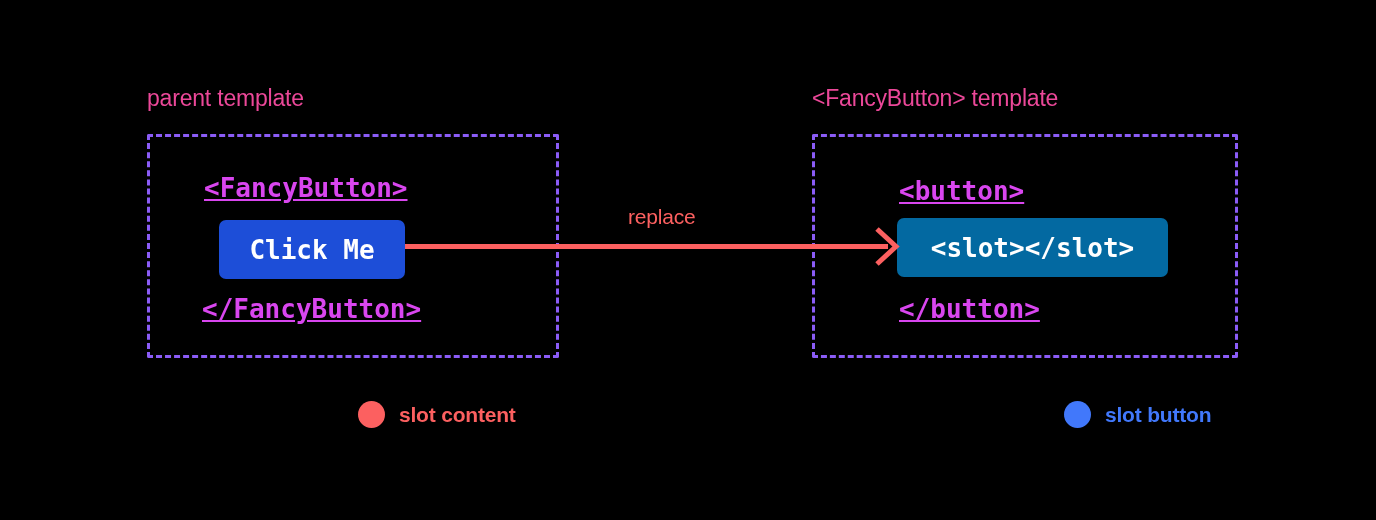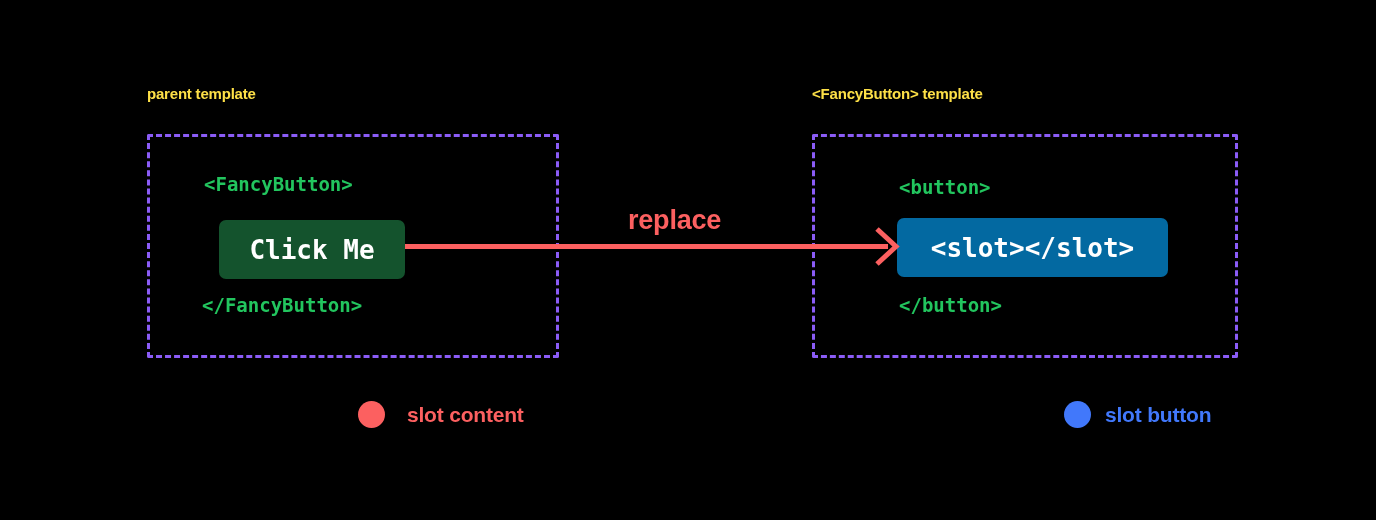--- a/index.html
+++ b/index.html
@@ -21,42 +21,43 @@
     left: 0;
     top: 0;
     width: 1376px;
     height: 520px;
     background: #000000;
   }
 
   .panel-title {
     position: absolute;
     font-family: "Liberation Sans", sans-serif;
-    font-weight: bold;
-    font-size: 15px;
+    font-weight: normal;
+    font-size: 23px;
     letter-spacing: -0.2px;
-    color: #fde047;
+    color: #ec4899;
     white-space: nowrap;
   }
 
   .dashed-box {
     position: absolute;
     border: 3px dashed #8b5cf6;
     border-radius: 2px;
     box-sizing: border-box;
   }
 
   .code-line {
     position: absolute;
     font-family: "DejaVu Sans Mono", monospace;
     font-weight: bold;
-    font-size: 19px;
+    font-size: 26px;
     letter-spacing: 0px;
-    color: #22c55e;
+    color: #d946ef;
     white-space: nowrap;
+    text-decoration: underline;
   }
 
   .chip {
     position: absolute;
     box-sizing: border-box;
     display: flex;
     align-items: center;
     justify-content: center;
     border-radius: 7px;
     font-family: "DejaVu Sans Mono", monospace;
@@ -64,21 +65,21 @@
     font-size: 26px;
     color: #ffffff;
     white-space: nowrap;
   }
 
   #slot-content-chip {
     left: 219px;
     top: 220px;
     width: 186px;
     height: 59px;
-    background: #14532d;
+    background: #1d4ed8;
   }
 
   #slot-outlet-chip {
     left: 897px;
     top: 218px;
     width: 271px;
     height: 59px;
     background: #0369a1;
   }
 
@@ -86,22 +87,22 @@
     position: absolute;
     left: 390px;
     top: 220px;
     width: 520px;
     height: 55px;
   }
 
   .arrow-label {
     position: absolute;
     font-family: "Liberation Sans", sans-serif;
-    font-weight: bold;
-    font-size: 27px;
+    font-weight: normal;
+    font-size: 21px;
     letter-spacing: -0.2px;
     color: #fc6060;
     white-space: nowrap;
   }
 
   .legend-item {
     position: absolute;
     display: flex;
     align-items: center;
     gap: 14px;
@@ -147,21 +148,21 @@
 
   <svg id="arrow-svg" viewBox="0 0 520 55">
     <line x1="15" y1="26.5" x2="498" y2="26.5" stroke="#fc6060" stroke-width="5"></line>
     <polyline points="487,9 506,26.5 487,44" fill="none" stroke="#fc6060" stroke-width="5" stroke-linecap="butt" stroke-linejoin="miter"></polyline>
   </svg>
 
   <div class="arrow-label" style="left:628px; top:205px;">replace</div>
 
   <div class="legend-item" style="left:358px; top:401px;">
     <span class="legend-dot" style="background:#fc6060;"></span>
-    <span class="legend-label" style="color:#fc6060;margin-left:8px;">slot content</span>
+    <span class="legend-label" style="color:#fc6060;">slot content</span>
   </div>
 
   <div class="legend-item" style="left:1064px; top:401px;">
     <span class="legend-dot" style="background:#4178fb;"></span>
     <span class="legend-label" style="color:#4178fb;">slot button</span>
   </div>
 
 </div>
 
 </body></html>

